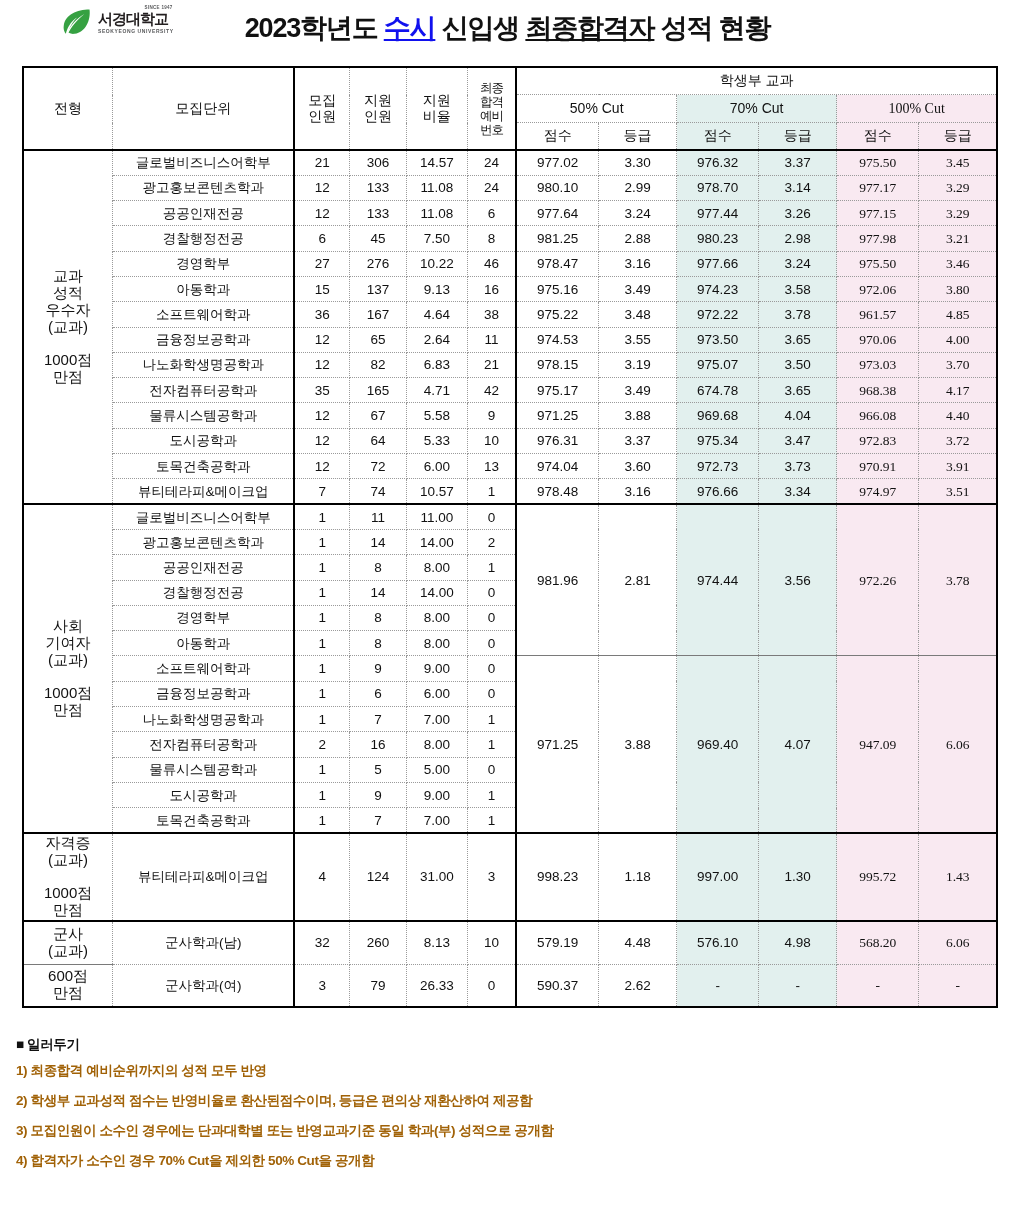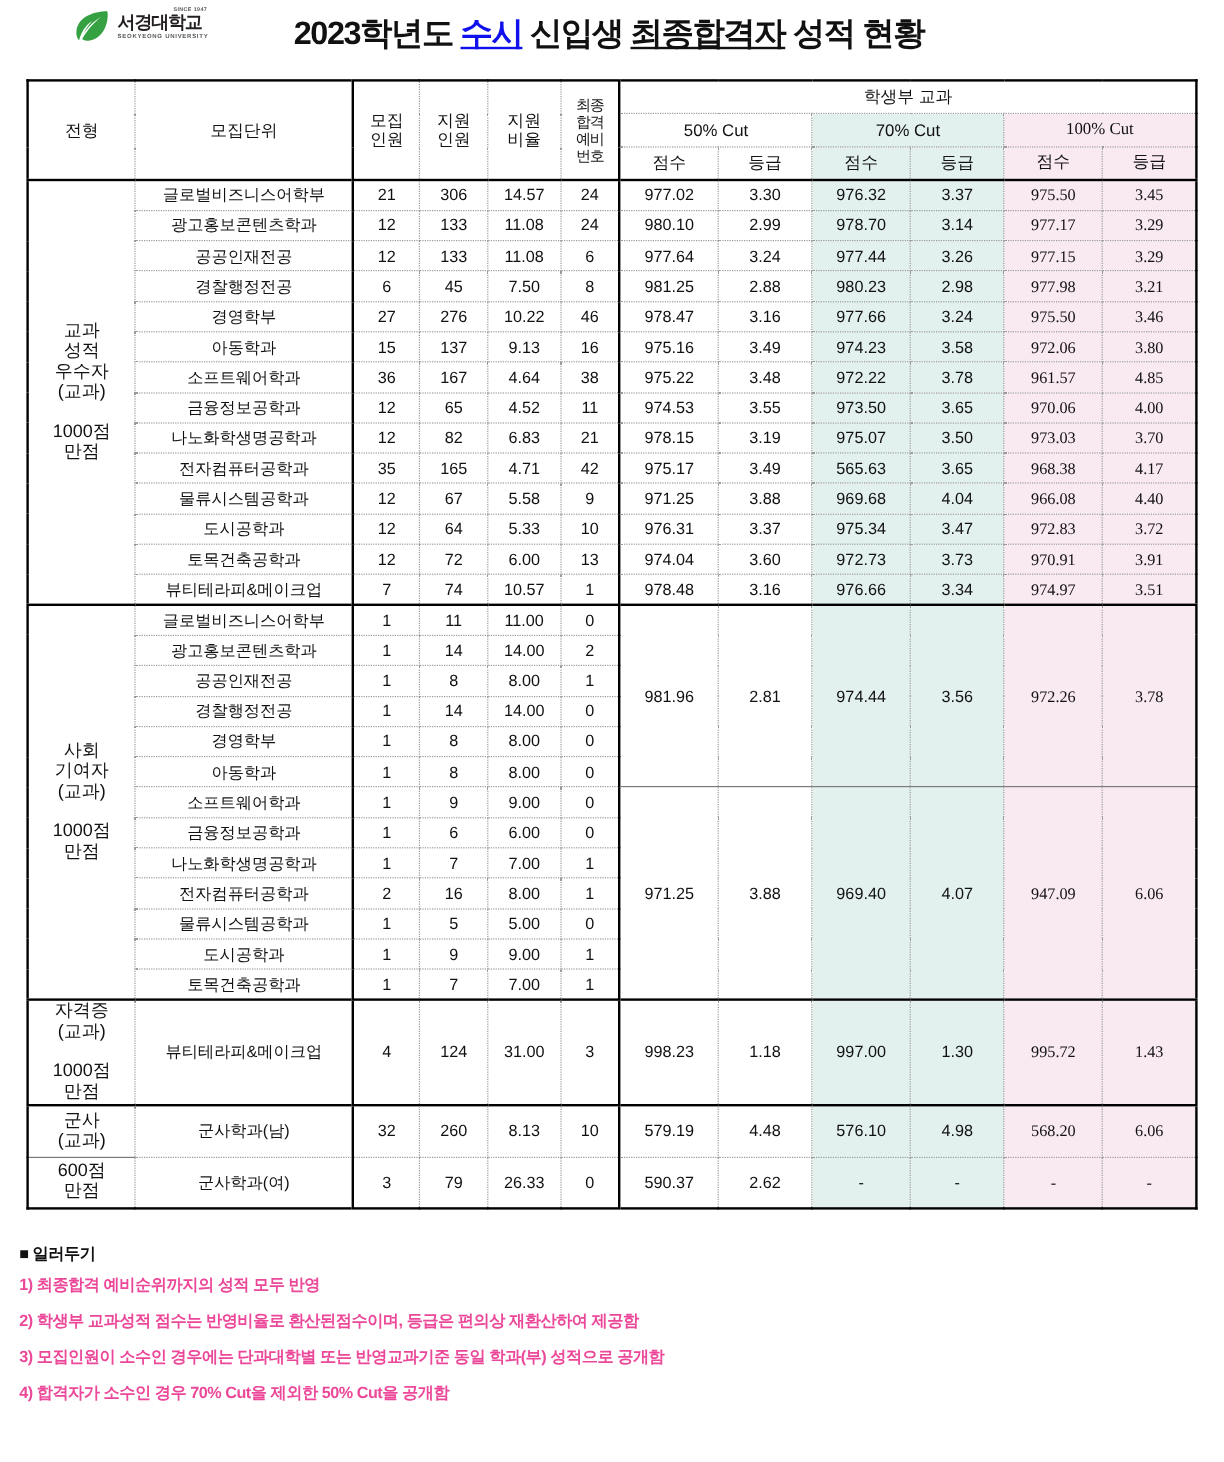--- a/index.html
+++ b/index.html
@@ -64,21 +64,21 @@
 
   td.dept{font-weight:bold;font-size:13.5px;}
   td.num{font-size:13.5px;}
   td.seg{font-weight:bold;font-size:15px;line-height:1.22;}
 
   .rowh{height:25.3px;}
 
   
   .notes{position:absolute;left:14px;top:1036px;width:980px;}
   .notes .nhead{font-size:13.5px;font-weight:bold;margin:0 0 8px 2px;letter-spacing:-.4px;}
-  .notes .nitem{font-size:13.5px;font-weight:bold;letter-spacing:-.4px;margin:0 0 12px 2px;color:#ec4899;}
+  .notes .nitem{font-size:13.5px;font-weight:bold;letter-spacing:-.4px;margin:0 0 12px 2px;color:#a16207;}
 </style>
 </head>
 <body>
 
 <div class="page">
 
   <div class="header">
     <div class="logo">
       <svg class="leaf" viewBox="0 0 40 38">
         <path d="M37 2C20 2 4 9 2 24c-1 7 3 11 3 11S8 20 20 13C11 22 8 33 8 33s3 3 9 2C31 33 39 17 37 2z" fill="#36a142"></path>
@@ -244,21 +244,21 @@
             <td class="num c50">3.48</td>
             <td class="num c70">972.22</td>
             <td class="num c70">3.78</td>
             <td class="num c100">961.57</td>
             <td class="num c100">4.85</td>
           </tr>
           <tr class="rowh">
             <td class="dept">금융정보공학과</td>
             <td class="num bl-thick">12</td>
             <td class="num">65</td>
-            <td class="num">4.52</td>
+            <td class="num">2.64</td>
             <td class="num">11</td>
             <td class="num c50 bl-thick">974.53</td>
             <td class="num c50">3.55</td>
             <td class="num c70">973.50</td>
             <td class="num c70">3.65</td>
             <td class="num c100">970.06</td>
             <td class="num c100">4.00</td>
           </tr>
           <tr class="rowh">
             <td class="dept">나노화학생명공학과</td>
@@ -274,21 +274,21 @@
             <td class="num c100">3.70</td>
           </tr>
           <tr class="rowh">
             <td class="dept">전자컴퓨터공학과</td>
             <td class="num bl-thick">35</td>
             <td class="num">165</td>
             <td class="num">4.71</td>
             <td class="num">42</td>
             <td class="num c50 bl-thick">975.17</td>
             <td class="num c50">3.49</td>
-            <td class="num c70">565.63</td>
+            <td class="num c70">674.78</td>
             <td class="num c70">3.65</td>
             <td class="num c100">968.38</td>
             <td class="num c100">4.17</td>
           </tr>
           <tr class="rowh">
             <td class="dept">물류시스템공학과</td>
             <td class="num bl-thick">12</td>
             <td class="num">67</td>
             <td class="num">5.58</td>
             <td class="num">9</td>

